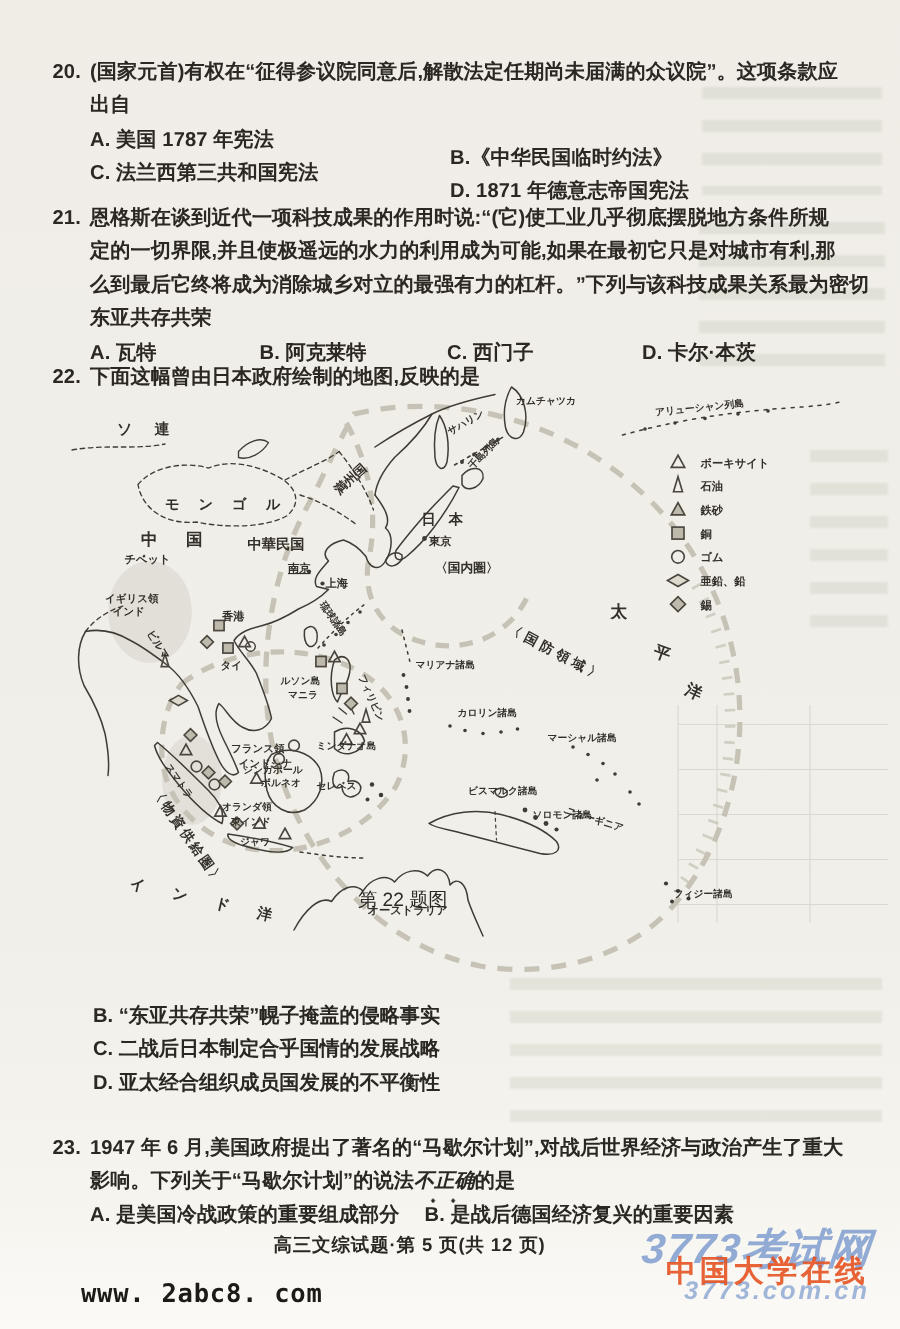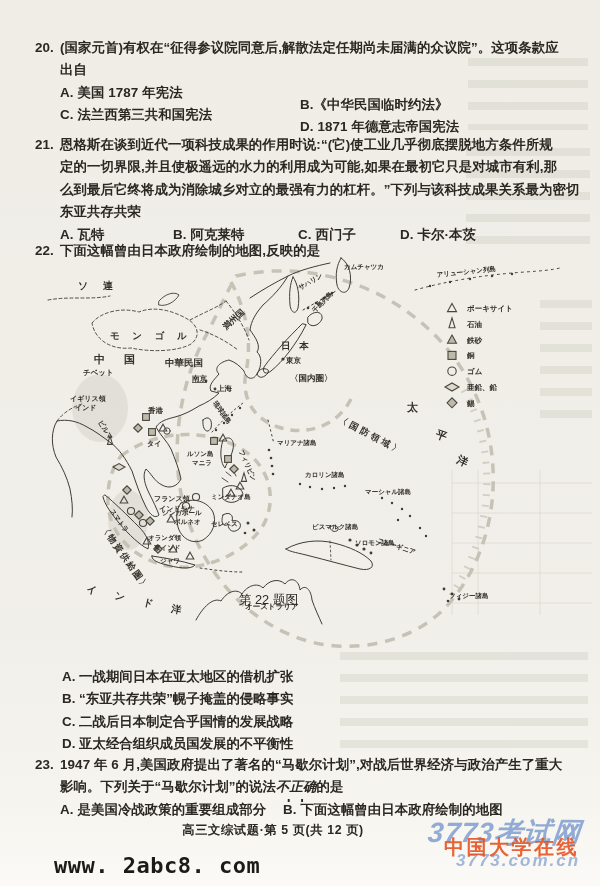--- a/index.html
+++ b/index.html
@@ -9,25 +9,25 @@
     font-family:"Liberation Sans","DejaVu Sans",sans-serif;
     color:#2b2823;
   }
   .q{position:absolute;left:60px;width:512px;font-size:13.4px;line-height:22.4px;font-weight:600;letter-spacing:.1px;}
   .qnum{position:absolute;left:-25px;top:0;}
   .qline{white-space:nowrap;}
   .optrow{position:relative;white-space:nowrap;height:22.4px;}
   .opt-col2{position:absolute;left:240px;top:12px;}
   .opt-col2b{position:absolute;left:223px;top:0;}
   .o21{position:absolute;top:0;}
-  .o21.p0{left:0;} .o21.p1{left:113px;} .o21.p2{left:238px;} .o21.p3{left:340px;}
+  .o21.p0{left:0;} .o21.p1{left:113px;} .o21.p2{left:238px;} .o21.p3{left:368px;}
   .q22opts{position:absolute;left:62px;top:666px;font-size:13.4px;line-height:22.4px;font-weight:600;}
   .caption{position:absolute;left:0;top:592px;width:537px;text-align:center;font-size:12.8px;font-weight:400;}
   .footer{position:absolute;left:0;top:822px;width:600px;box-sizing:border-box;padding-right:54px;text-align:center;font-size:12.3px;font-weight:600;letter-spacing:.6px;}
-  .siteurl{position:absolute;left:54px;top:853px;font-family:"DejaVu Sans Mono","Liberation Mono",monospace;font-size:22px;font-weight:600;letter-spacing:.5px;color:#1c1b18;}
+  .siteurl{position:absolute;left:54px;top:853px;font-family:"DejaVu Sans Mono","Liberation Mono",monospace;font-size:17px;font-weight:600;letter-spacing:.5px;color:#1c1b18;}
   .wm-blue{position:absolute;left:428px;top:814px;font-size:28px;font-weight:800;font-style:italic;letter-spacing:1px;color:rgba(123,154,205,.82);transform:skewX(-6deg);white-space:nowrap;}
   .wm-url{position:absolute;left:456px;top:851px;font-size:17px;font-weight:700;font-style:italic;letter-spacing:2px;color:rgba(123,154,205,.7);white-space:nowrap;}
   .wm-red{position:absolute;left:444px;top:834px;font-size:20px;font-weight:800;letter-spacing:2.5px;color:rgba(228,78,28,.88);white-space:nowrap;}
   .emph{position:relative;display:inline-block;font-style:italic;}
   .emph::after{content:"";position:absolute;left:2px;right:2px;bottom:-3px;height:3px;
     background:radial-gradient(circle,#2b2823 1.2px,transparent 1.4px) 4px 0/13.4px 3px repeat-x;}
   .bleed{position:absolute;pointer-events:none;filter:blur(.7px);
     background:repeating-linear-gradient(180deg,rgba(145,148,125,.14) 0 8px,transparent 8px 22px);}
   #map-svg{position:absolute;left:0;top:0;width:600px;height:886px;}
   .map-label{fill:#33302a;font-family:"Liberation Sans","DejaVu Sans",sans-serif;font-weight:600;}
@@ -269,35 +269,34 @@
         <path d="M 445 387 L 452 383 L 459 387 L 452 391 Z" fill="#ddd9cc" stroke="#4a463f" stroke-width="1.1"></path>
         <text x="467" y="390" font-size="7.5" class="map-label">亜鉛、鉛</text>
         <path d="M 447 402.8 L 452 397.8 L 457 402.8 L 452 407.8 Z" fill="#bdbaab" stroke="#4a463f" stroke-width="1.1"></path>
         <text x="467" y="405.8" font-size="7.5" class="map-label">錫</text>
       </g>
   </svg>
 
   <div class="caption">第 22 题图</div>
 
   <div class="q22opts">
-    <div class="qline">A. 一战期间日本在亚太地区的借机扩张</div>
     <div class="qline">B. “东亚共存共荣”幌子掩盖的侵略事实</div>
     <div class="qline">C. 二战后日本制定合乎国情的发展战略</div>
     <div class="qline">D. 亚太经合组织成员国发展的不平衡性</div>
   </div>
 
   <div class="q" style="top:754px;">
     <span class="qnum">23.</span>
     <div class="qline">1947 年 6 月,美国政府提出了著名的“马歇尔计划”,对战后世界经济与政治产生了重大</div>
     <div class="qline">
       <span>影响。下列关于“马歇尔计划”的说法</span><span class="emph">不正确</span><span>的是</span>
     </div>
     <div class="optrow">
       <span>A. 是美国冷战政策的重要组成部分</span>
-      <span class="opt-col2b">B. 下面这幅曾由日本政府绘制的地图</span>
+      <span class="opt-col2b">B. 是战后德国经济复兴的重要因素</span>
     </div>
   </div>
 
   <div class="footer">高三文综试题·第 5 页(共 12 页)</div>
   <div class="siteurl">www. 2abc8. com</div>
 
   <div class="wm-blue">3773考试网</div>
   <div class="wm-url">3773.com.cn</div>
   <div class="wm-red">中国大学在线</div>
 

